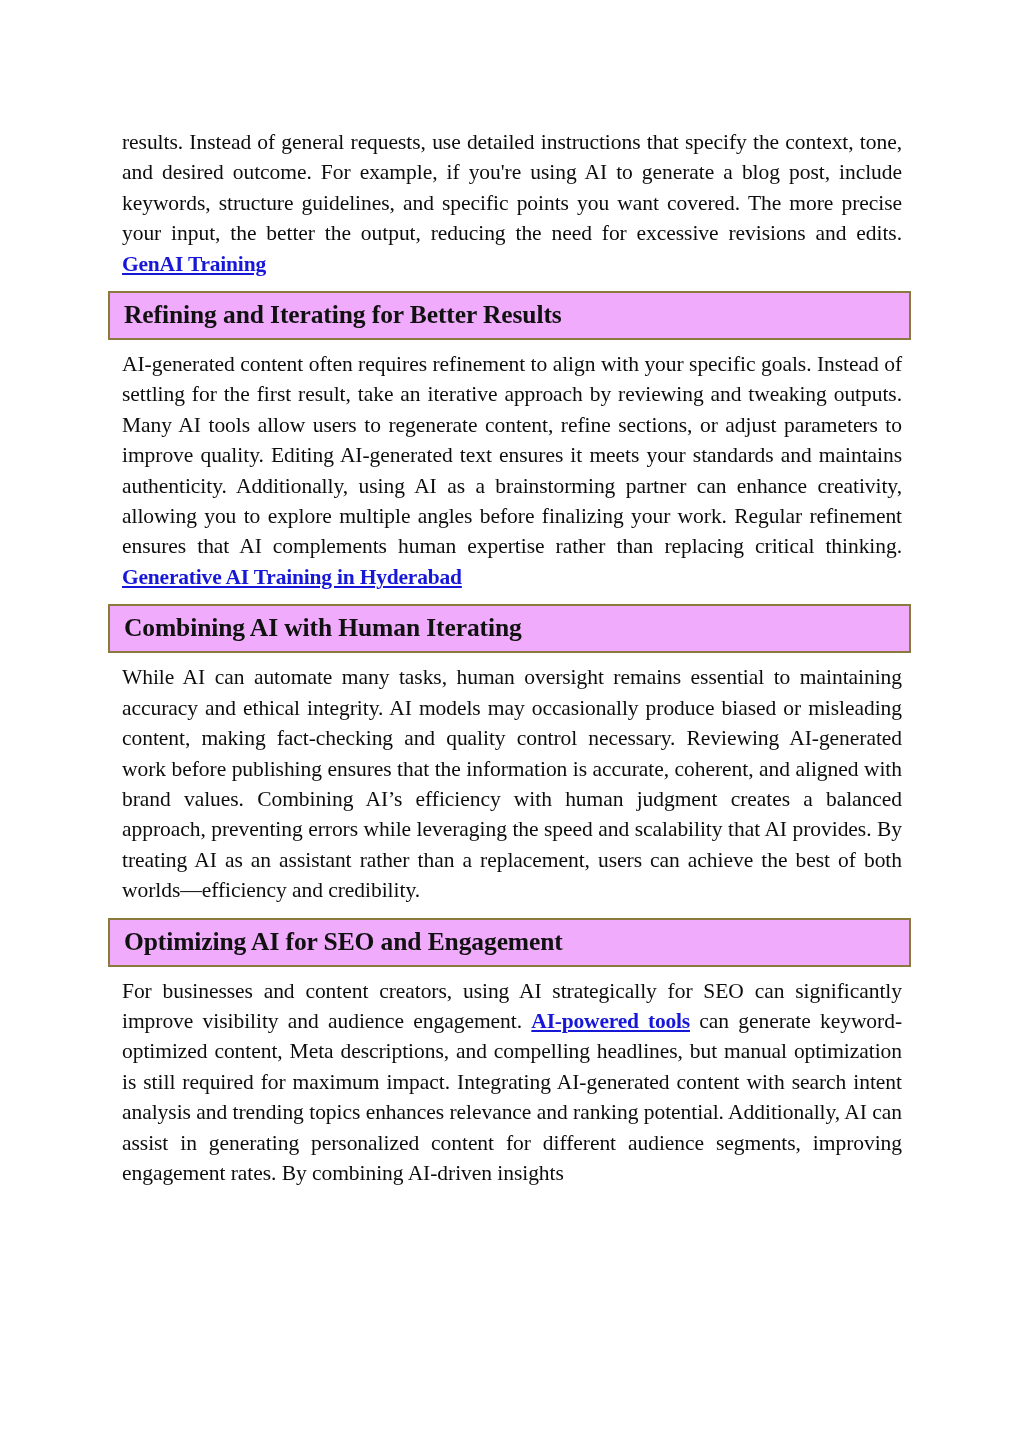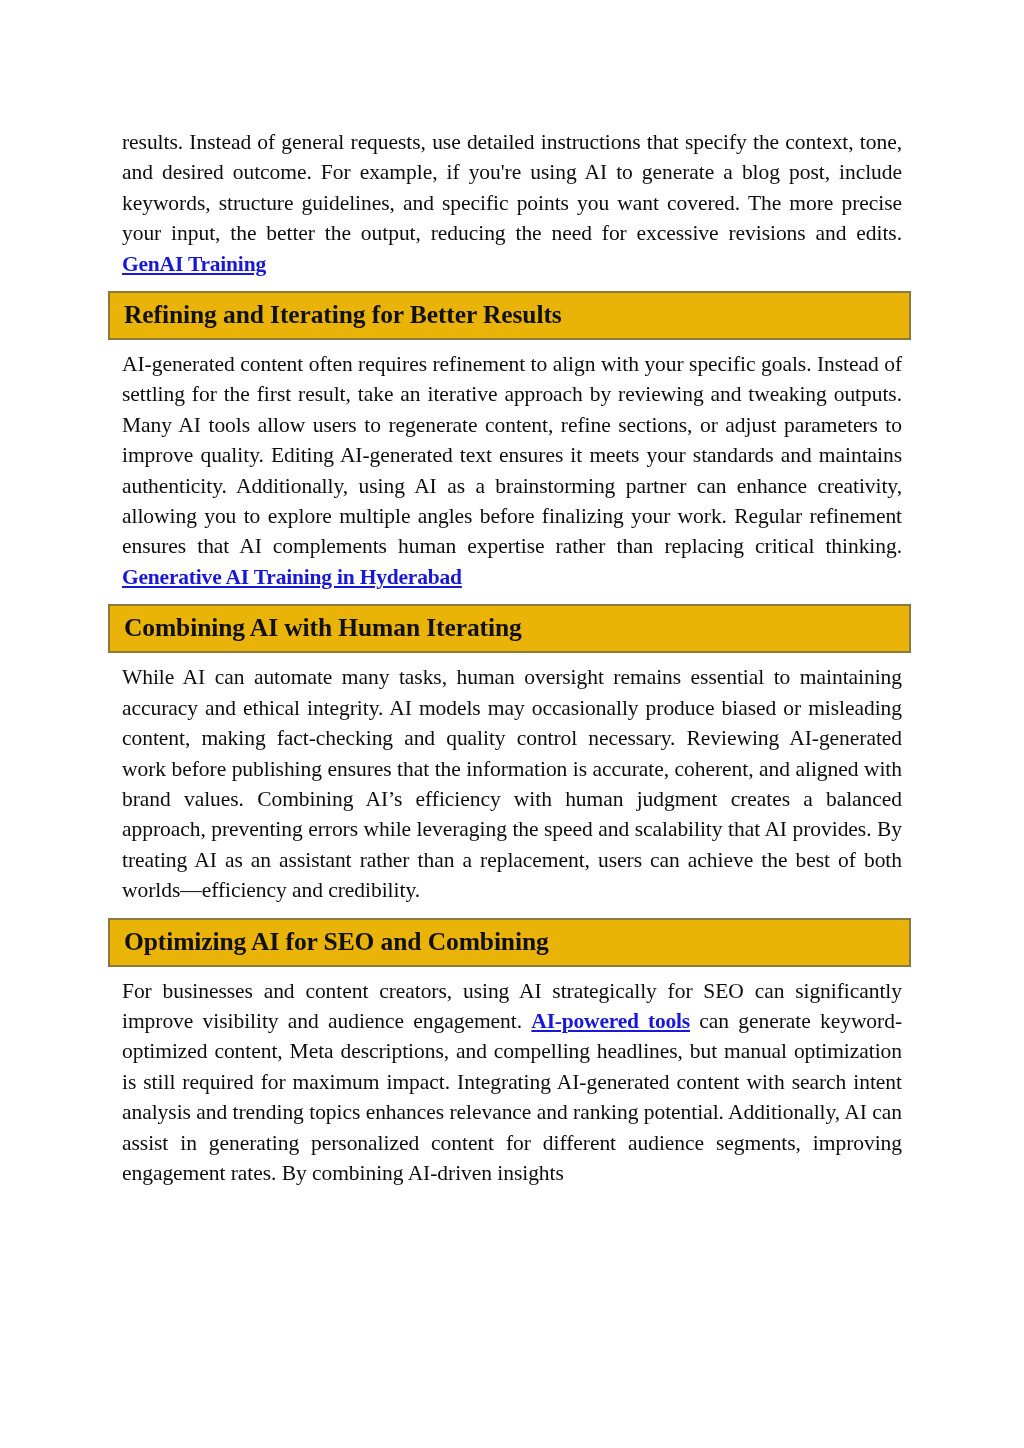--- a/index.html
+++ b/index.html
@@ -32,21 +32,21 @@
     text-align: justify;
     text-justify: inter-word;
     letter-spacing: -0.05px;
     color: #0d0d0d;
   }
   .section-heading {
     margin: 11px 0 9px 0;
     margin-left: -14px;
     width: 803px;
     box-sizing: border-box;
-    background: #eab308;
+    background: #f0abfc;
     border: 2px solid #8a7a3d;
     padding: 7px 12px 8px 14px;
     font-size: 25.5px;
     font-weight: bold;
     line-height: 30px;
     color: #111111;
     letter-spacing: -0.1px;
   }
   .heading-gap-top {
     margin-top: 12px;
@@ -73,18 +73,18 @@
     <p class="body-text para-block"><span>results. Instead of general requests, use detailed instructions that specify the context, tone, and desired outcome. For example, if you're using AI to generate a blog post, include keywords, structure guidelines, and specific points you want covered. The more precise your input, the better the output, reducing the need for excessive revisions and edits. </span><a class="doc-link" href="#">GenAI Training</a></p>
 
     <div class="section-heading heading-gap-top">Refining and Iterating for Better Results</div>
 
     <p class="body-text para-block"><span>AI-generated content often requires refinement to align with your specific goals. Instead of settling for the first result, take an iterative approach by reviewing and tweaking outputs. Many AI tools allow users to regenerate content, refine sections, or adjust parameters to improve quality. Editing AI-generated text ensures it meets your standards and maintains authenticity. Additionally, using AI as a brainstorming partner can enhance creativity, allowing you to explore multiple angles before finalizing your work. Regular refinement ensures that AI complements human expertise rather than replacing critical thinking. </span><a class="doc-link" href="#">Generative AI Training in Hyderabad</a></p>
 
     <div class="section-heading heading-gap-top">Combining AI with Human Iterating</div>
 
     <p class="body-text para-block">While AI can automate many tasks, human oversight remains essential to maintaining accuracy and ethical integrity. AI models may occasionally produce biased or misleading content, making fact-checking and quality control necessary. Reviewing AI-generated work before publishing ensures that the information is accurate, coherent, and aligned with brand values. Combining AI’s efficiency with human judgment creates a balanced approach, preventing errors while leveraging the speed and scalability that AI provides. By treating AI as an assistant rather than a replacement, users can achieve the best of both worlds—efficiency and credibility.</p>
 
-    <div class="section-heading heading-gap-top">Optimizing AI for SEO and Combining</div>
+    <div class="section-heading heading-gap-top">Optimizing AI for SEO and Engagement</div>
 
     <p class="body-text para-block"><span>For businesses and content creators, using AI strategically for SEO can significantly improve visibility and audience engagement. </span><a class="doc-link" href="#">AI-powered tools</a><span> can generate keyword-optimized content, Meta descriptions, and compelling headlines, but manual optimization is still required for maximum impact. Integrating AI-generated content with search intent analysis and trending topics enhances relevance and ranking potential. Additionally, AI can assist in generating personalized content for different audience segments, improving engagement rates. By combining AI-driven insights</span></p>
 
   </div>
 </div>
 
 </body></html>

